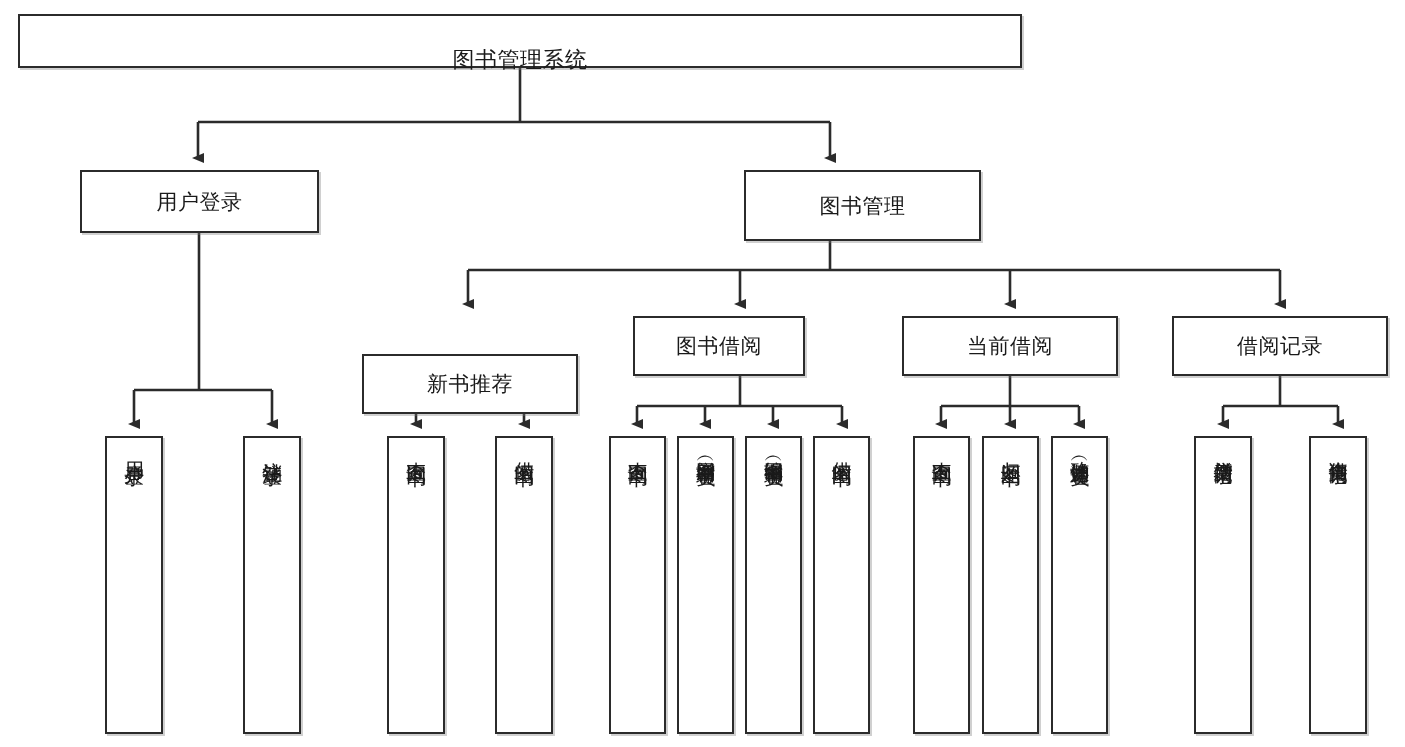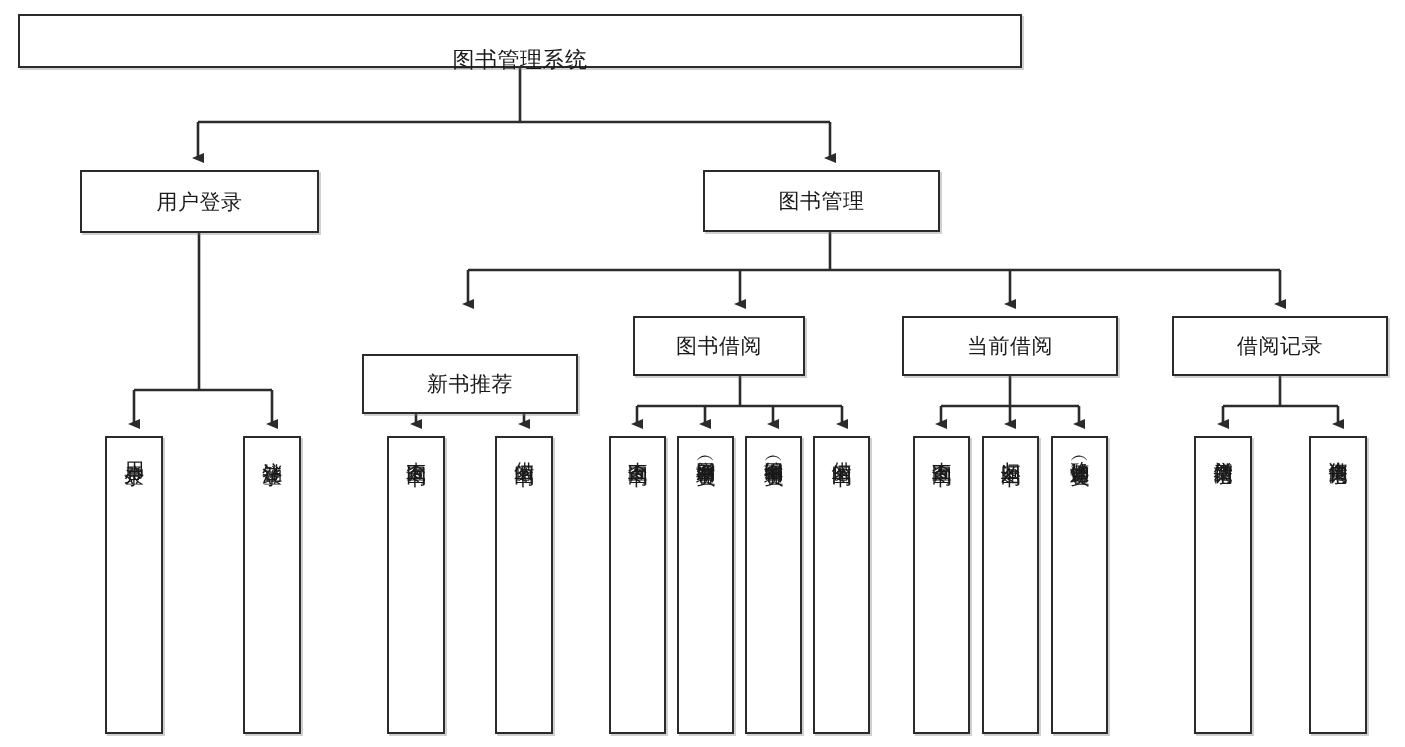--- a/index.html
+++ b/index.html
@@ -130,21 +130,21 @@
     </g>
   </svg>
 
   <div class="node horiz root" style="left:18px; top:14px; width:1004px; height:54px;">
     <span class="label">图书管理系统</span>
   </div>
 
   <div class="node horiz" style="left:80px; top:170px; width:239px; height:63px;">
     <span class="label">用户登录</span>
   </div>
-  <div class="node horiz" style="left:703px; top:170px; width:237px; height:62px;">
+  <div class="node horiz" style="left:744px; top:170px; width:237px; height:71px;">
     <span class="label">图书管理</span>
   </div>
 
   <div class="node horiz" style="left:362px; top:316px; width:216px; height:60px;margin-top:38px;">
     <span class="label">新书推荐</span>
   </div>
   <div class="node horiz" style="left:633px; top:316px; width:172px; height:60px;">
     <span class="label">图书借阅</span>
   </div>
   <div class="node horiz" style="left:1172px; top:316px; width:216px; height:60px;">

